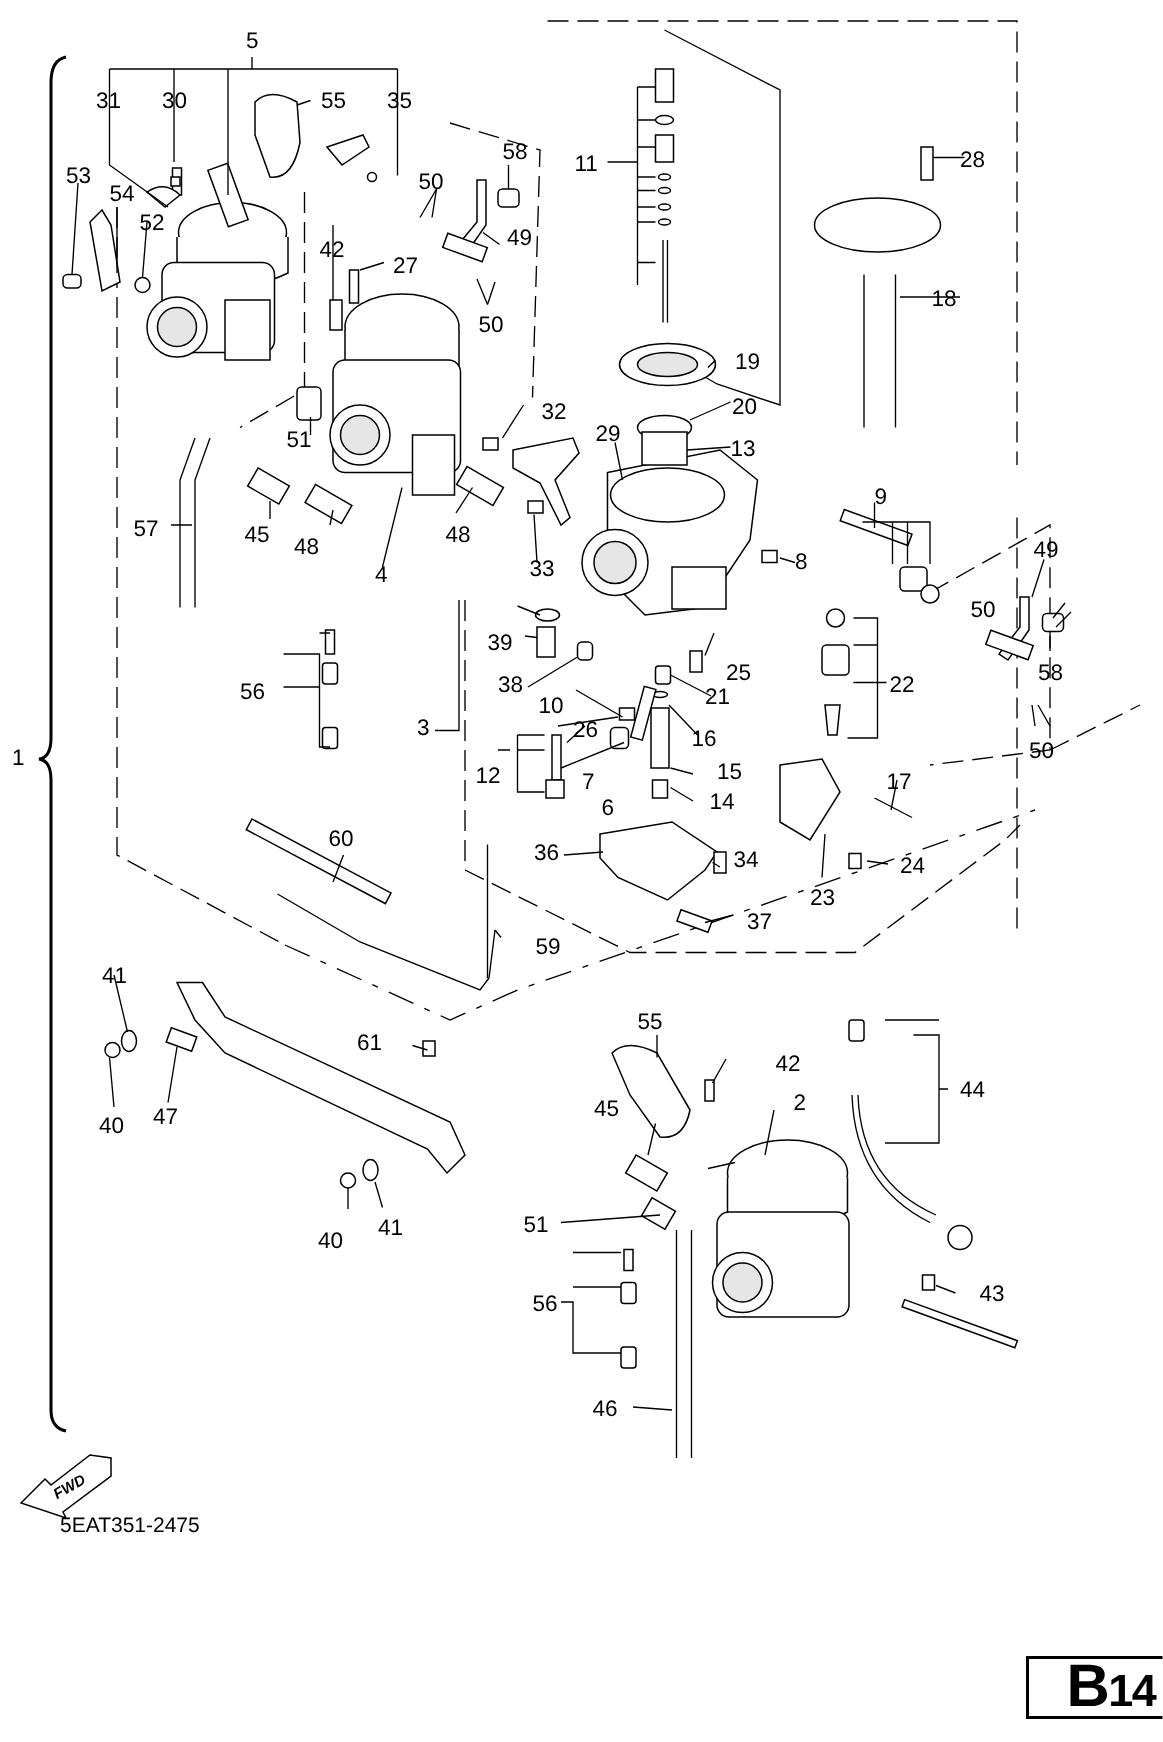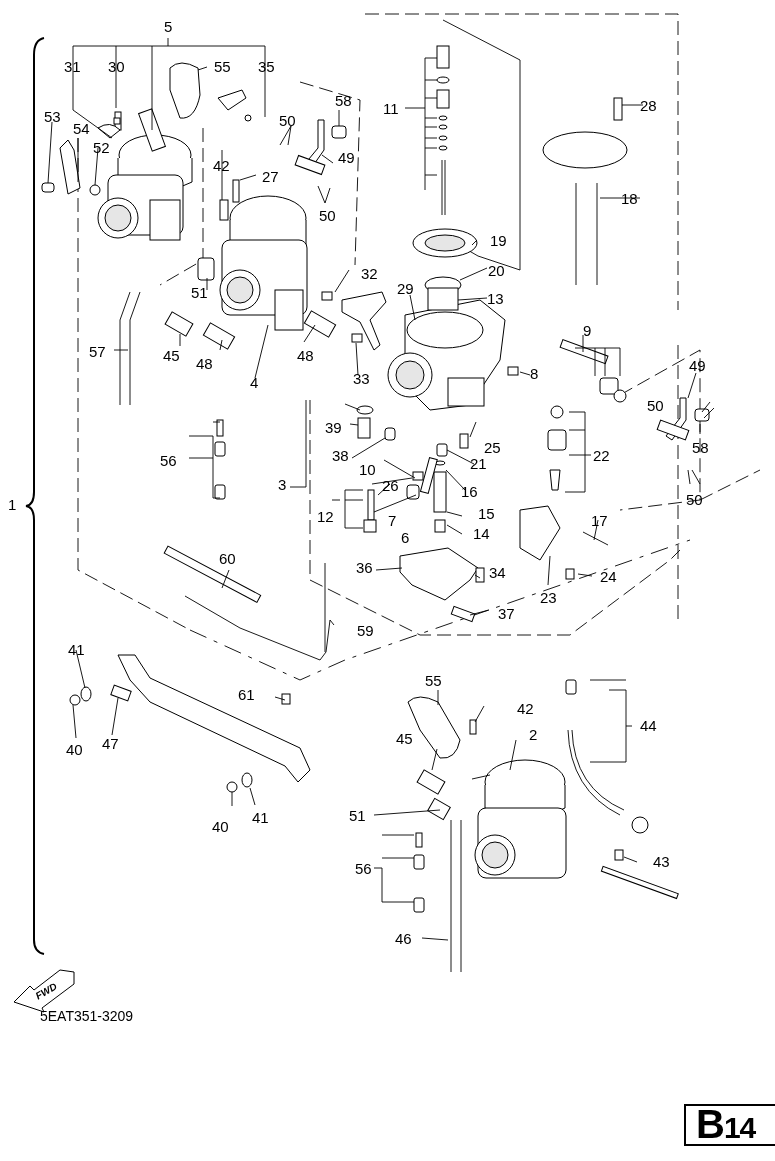--- a/index.html
+++ b/index.html
@@ -9,21 +9,21 @@
   .lbl { font-family: "Liberation Sans", sans-serif; font-size: 15px; fill: #000; }
   .ln { stroke: #000; stroke-width: 0.9; fill: none; }
   .dash { stroke: #000; stroke-width: 0.9; fill: none; stroke-dasharray: 14 6; }
   .dash2 { stroke: #000; stroke-width: 0.9; fill: none; stroke-dasharray: 18 8 4 8; }
   .part { stroke: #000; stroke-width: 1; fill: #fff; }
   .partg { stroke: #000; stroke-width: 1; fill: #e6e6e6; }
   .brace { stroke: #000; stroke-width: 2; fill: none; }
   #fig-code { position: absolute; left: 40px; top: 1008px; font-size: 14px; }
   #page-box { position: absolute; left: 684px; top: 1104px; width: 100px; height: 42px;
               border: 2px solid #000; box-sizing: border-box; background: #fff; overflow: hidden; }
-  #page-box span { position: absolute; left: 10px; top: -4px; font-weight: bold; font-size: 40px;
+  #page-box span { position: absolute; left: 25px; top: -4px; font-weight: bold; font-size: 40px;
                    font-family: "Liberation Sans", sans-serif; letter-spacing: -1px; }
   #page-box span small { font-size: 30px; font-weight: bold; }
 </style>
 </head>
 <body>
 
 <svg id="diagram" xmlns="http://www.w3.org/2000/svg" viewBox="0 0 775 1161">
 
   <path class="brace" d="M44,38 Q34,40 34,55 L34,492 Q34,505 26,506 Q34,507 34,520 L34,940 Q34,952 44,954"></path>
 
@@ -294,17 +294,17 @@
     <text class="lbl" x="355" y="874">56</text>
     <text class="lbl" x="89" y="357">57</text>
     <text class="lbl" x="335" y="106">58</text>
     <text class="lbl" x="692" y="453">58</text>
     <text class="lbl" x="357" y="636">59</text>
     <text class="lbl" x="219" y="564">60</text>
     <text class="lbl" x="238" y="700">61</text>
   </g>
 </svg>
 
-<div id="fig-code">5EAT351-3209</div>
+<div id="fig-code">5EAT351-2475</div>
 
 <div id="page-box">
   <span><b>B</b><small>14</small></span>
 </div>
 
 </body></html>

